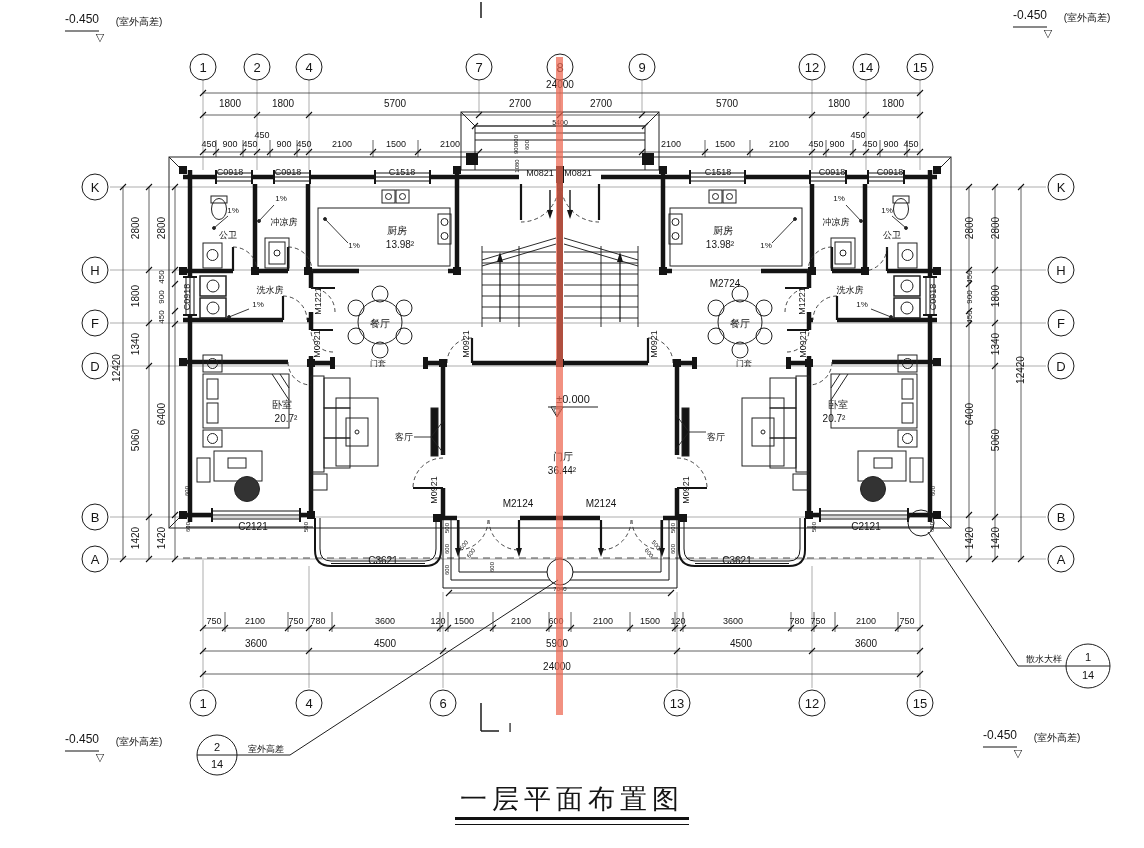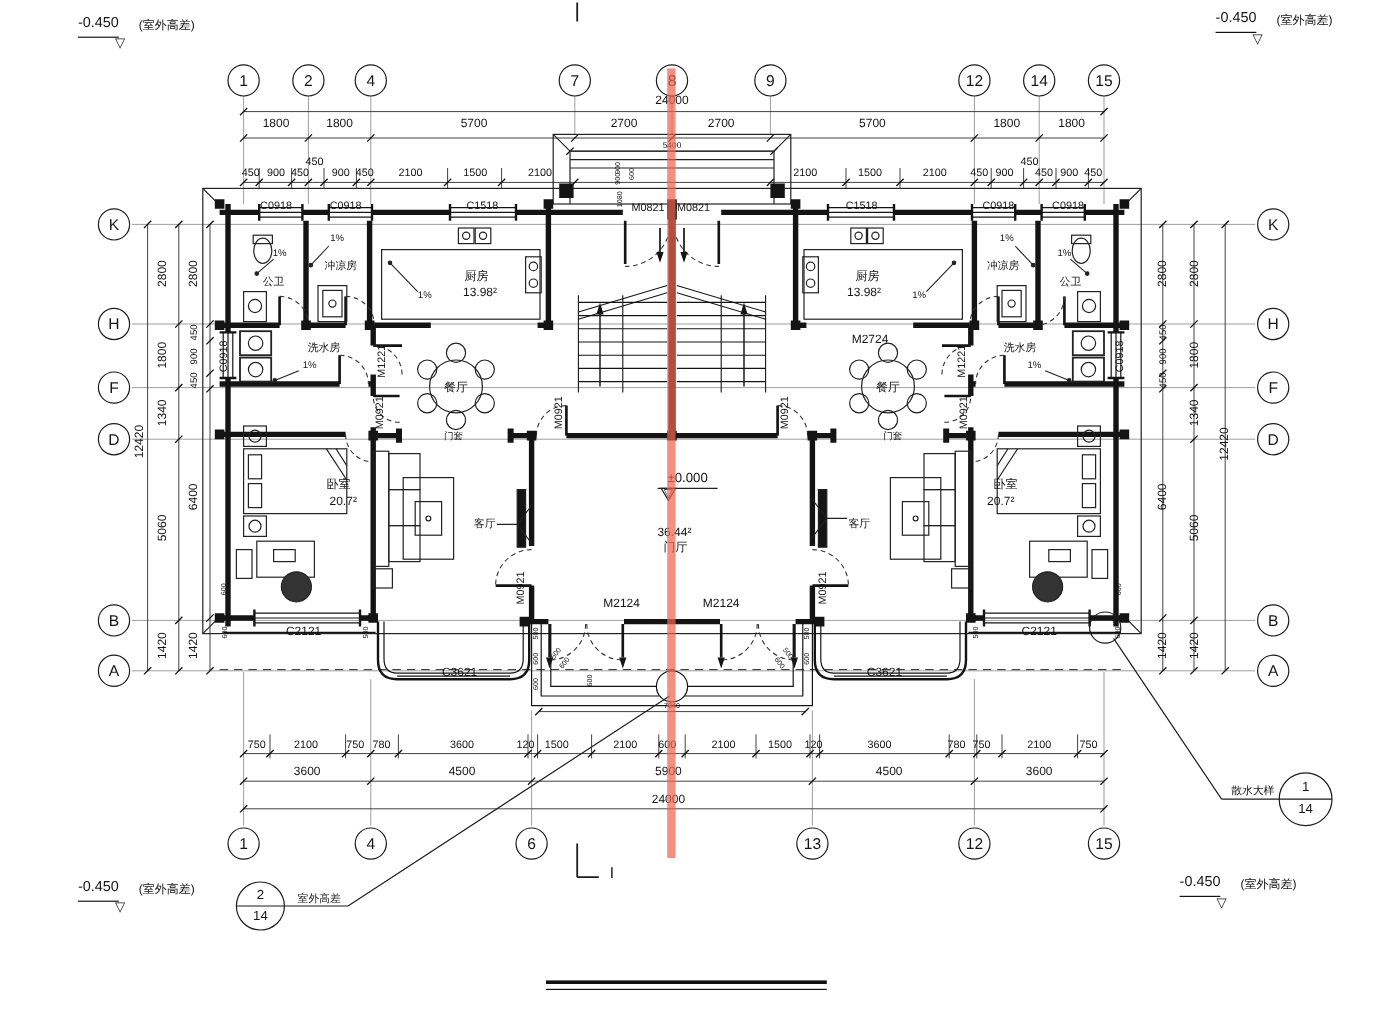--- a/index.html
+++ b/index.html
@@ -448,21 +448,21 @@
       <div class="lbl" style="left: 892px; top: 235px; font-size: 9px; transform: translate(-50%, -50%);">公卫</div>
       <div class="lbl" style="left: 836px; top: 222px; font-size: 9px; transform: translate(-50%, -50%);">冲凉房</div>
       <div class="lbl" style="left: 723px; top: 231px; transform: translate(-50%, -50%);">厨房</div>
       <div class="lbl" style="left: 720px; top: 245px; transform: translate(-50%, -50%);">13.98²</div>
       <div class="lbl" style="left: 850px; top: 290px; font-size: 9px; transform: translate(-50%, -50%);">洗水房</div>
       <div class="lbl" style="left: 740px; top: 324px; transform: translate(-50%, -50%);">餐厅</div>
       <div class="lbl" style="left: 838px; top: 405px; transform: translate(-50%, -50%);">卧室</div>
       <div class="lbl" style="left: 834px; top: 419px; transform: translate(-50%, -50%);">20.7²</div>
       <div class="lbl" style="left: 716px; top: 437px; font-size: 9px; transform: translate(-50%, -50%);">客厅</div>
       <div class="lbl" style="left: 563px; top: 457px; transform: translate(-50%, -50%);">门厅</div>
-      <div class="lbl" style="left: 562px; top: 445px; transform: translate(-50%, -50%);">36.44²</div>
+      <div class="lbl" style="left: 562px; top: 471px; transform: translate(-50%, -50%);">36.44²</div>
       <div class="lbl" style="left: 378px; top: 364px; font-size: 8px; transform: translate(-50%, -50%);">门套</div>
       <div class="lbl" style="left: 744px; top: 364px; font-size: 8px; transform: translate(-50%, -50%);">门套</div>
       <div class="lbl" style="left: 573px; top: 399px; font-size: 11px; transform: translate(-50%, -50%);">±0.000</div>
       <div class="lbl" style="left: 557px; top: 412px; font-size: 10px; transform: translate(-50%, -50%);">▽</div>
       <div class="lbl" style="left: 233px; top: 211px; font-size: 8px; transform: translate(-50%, -50%);">1%</div>
       <div class="lbl" style="left: 281px; top: 199px; font-size: 8px; transform: translate(-50%, -50%);">1%</div>
       <div class="lbl" style="left: 354px; top: 246px; font-size: 8px; transform: translate(-50%, -50%);">1%</div>
       <div class="lbl" style="left: 258px; top: 305px; font-size: 8px; transform: translate(-50%, -50%);">1%</div>
       <div class="lbl" style="left: 887px; top: 211px; font-size: 8px; transform: translate(-50%, -50%);">1%</div>
       <div class="lbl" style="left: 839px; top: 199px; font-size: 8px; transform: translate(-50%, -50%);">1%</div>
@@ -482,17 +482,18 @@
       <div class="lbl" style="left: 1087px; top: 18px; font-size: 10px; transform: translate(-50%, -50%);">(室外高差)</div>
       <div class="lbl" style="left: 1048px; top: 33px; font-size: 11px; transform: translate(-50%, -50%);">▽</div>
       <div class="lbl u" style="left: 82px; top: 742px; font-size: 12px; transform: translate(-50%, -50%);">-0.450</div>
       <div class="lbl" style="left: 139px; top: 742px; font-size: 10px; transform: translate(-50%, -50%);">(室外高差)</div>
       <div class="lbl" style="left: 100px; top: 757px; font-size: 11px; transform: translate(-50%, -50%);">▽</div>
       <div class="lbl u" style="left: 1000px; top: 738px; font-size: 12px; transform: translate(-50%, -50%);">-0.450</div>
       <div class="lbl" style="left: 1057px; top: 738px; font-size: 10px; transform: translate(-50%, -50%);">(室外高差)</div>
       <div class="lbl" style="left: 1018px; top: 753px; font-size: 11px; transform: translate(-50%, -50%);">▽</div>
     </div>
 
+  <div id="title">一层平面布置图</div>
   <div class="title-rule-a"></div>
   <div class="title-rule-b"></div>
 
   <div id="red-line"></div>
 </div>
 
 </body></html>

